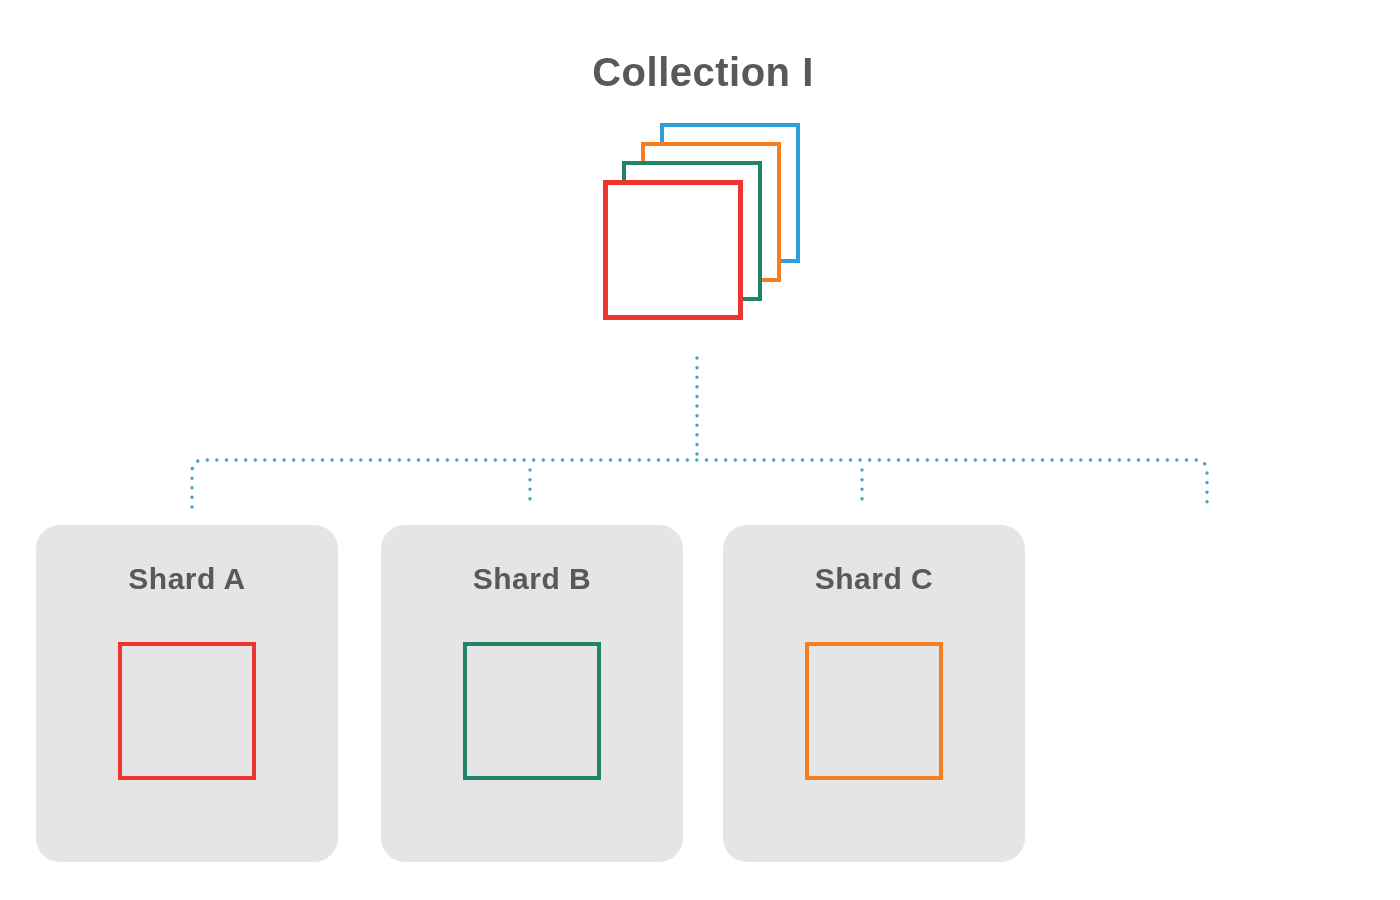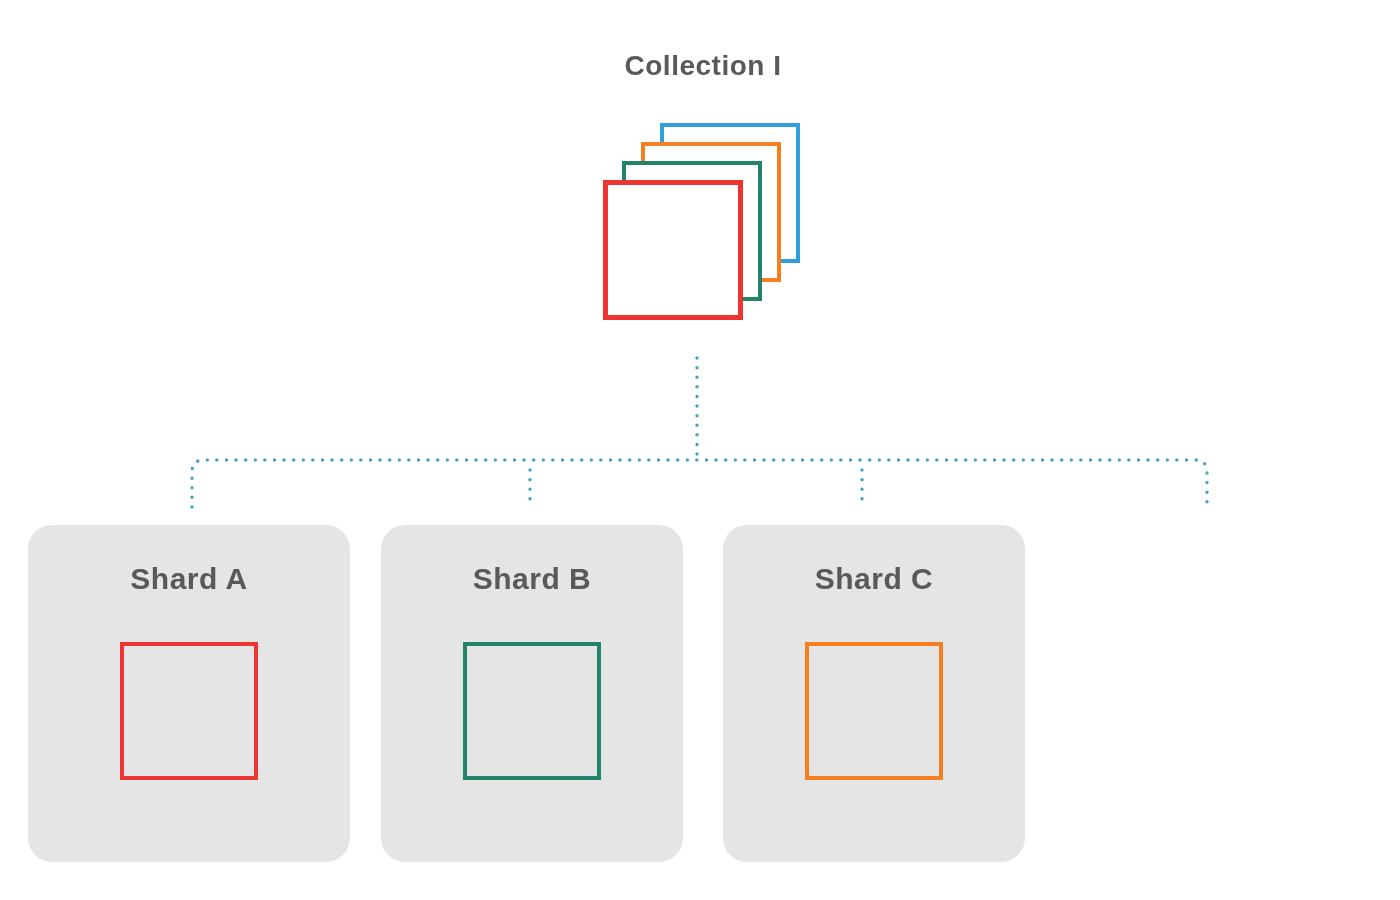--- a/index.html
+++ b/index.html
@@ -14,21 +14,21 @@
     height: 900px;
     background: #ffffff;
     overflow: hidden;
   }
   .collection-title {
     position: absolute;
     left: 503px;
     top: 50px;
     width: 400px;
     text-align: center;
-    font-size: 28px;
+    font-size: 40px;
     font-weight: 700;
     letter-spacing: 0.5px;
     color: #58595b;
   }
   .stack-layer {
     position: absolute;
     width: 140px;
     height: 140px;
     box-sizing: border-box;
     border: 4px solid #000;
@@ -53,21 +53,21 @@
     stroke-dasharray: 0.1 9.5;
   }
   .shard-card {
     position: absolute;
     top: 525px;
     width: 302px;
     height: 337px;
     border-radius: 24px;
     background: #e5e5e5;
   }
-  .card-a { left: 28px; padding-left: 20px; }
+  .card-a { left: 36px; }
   .card-b { left: 381px; }
   .card-c { left: 723px; }
   .card-d { left: 1063px; }
   .shard-label {
     position: absolute;
     top: 37px;
     left: 0;
     width: 100%;
     text-align: center;
     font-size: 30px;

